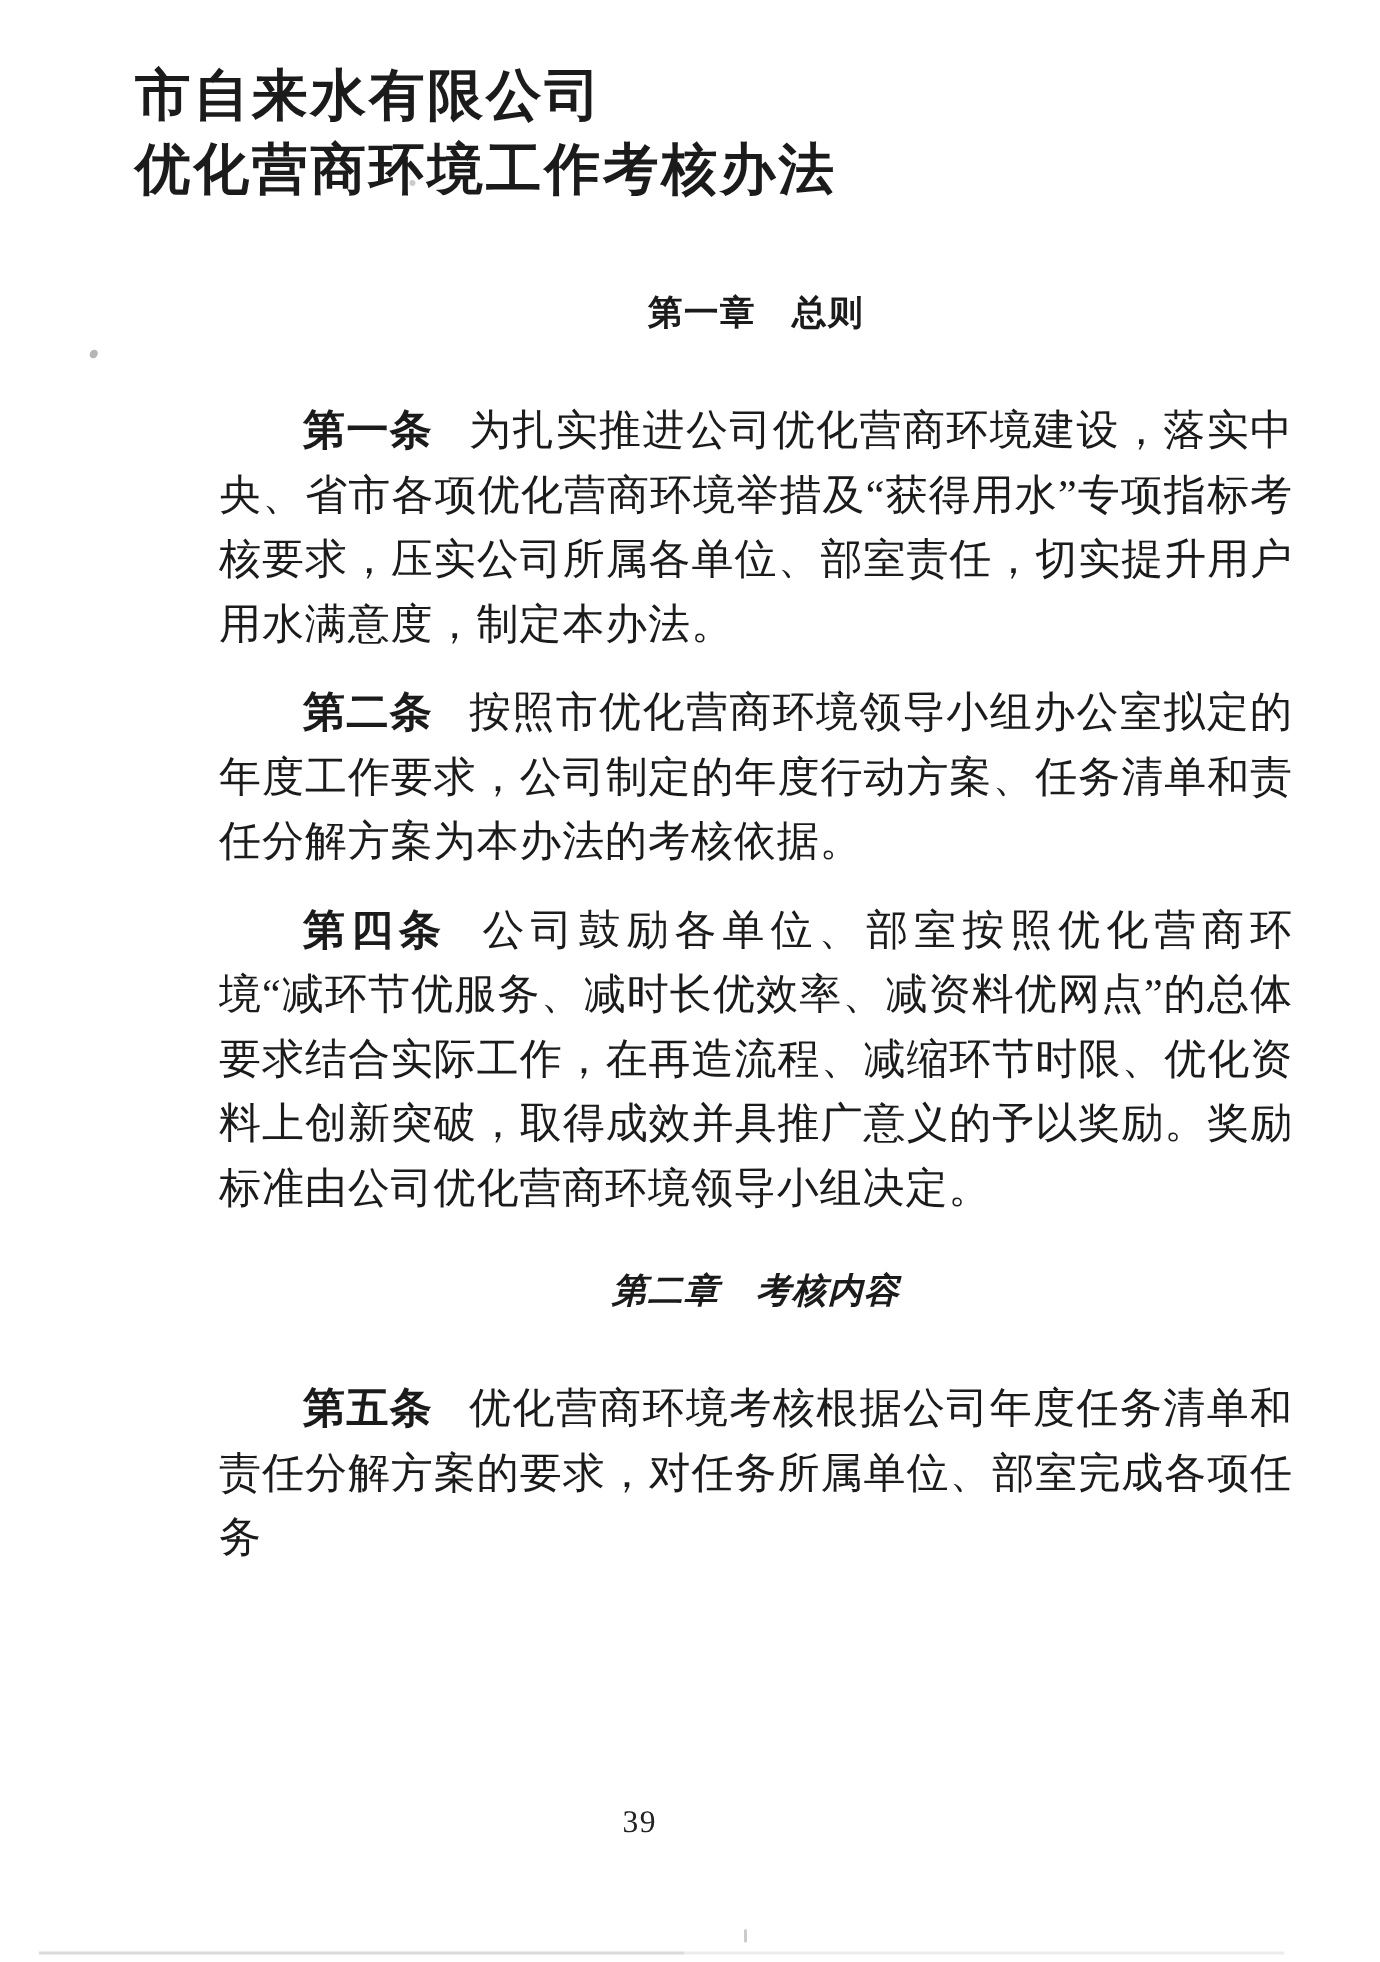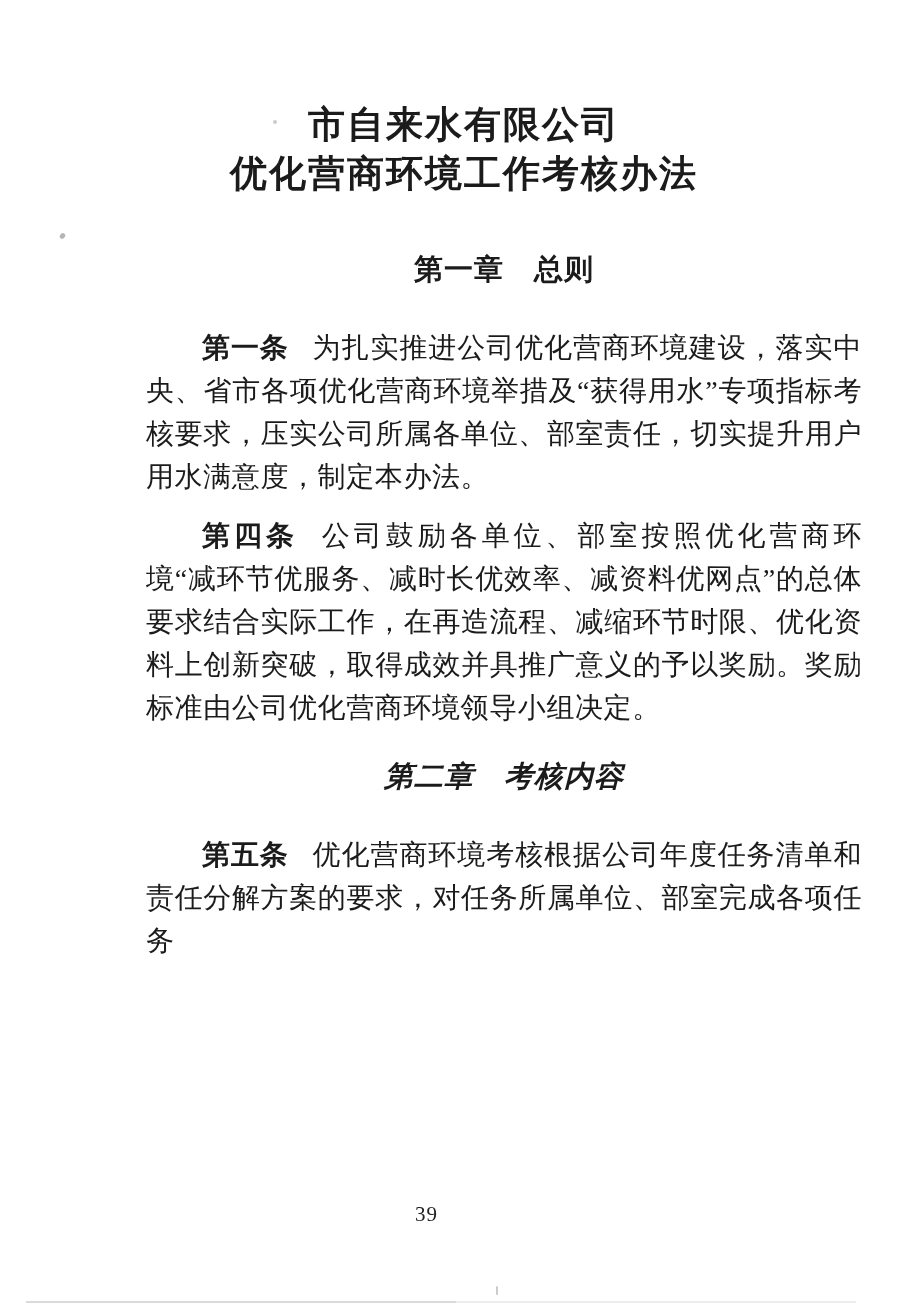--- a/index.html
+++ b/index.html
@@ -17,34 +17,34 @@
   .page {
     position: relative;
     width: 920px;
     height: 1308px;
     box-sizing: border-box;
     padding: 0 42px 0 130px;
     background: #ffffff;
   }
   .doc-title {
     margin: 0;
-    padding-top: 100px;
-    text-align: center;
+    padding-top: 40px;
+    text-align: left;
     font-size: 37px;
     line-height: 49px;
     font-weight: 700;
     letter-spacing: 2px;
     position: relative;
     left: -40px;
   }
   .title-line { display: block; }
   .chapter {
     margin: 54px 0 0 0;
     text-align: center;
-    font-size: 29px;
+    font-size: 23px;
     line-height: 34px;
     font-weight: 700;
     letter-spacing: 1px;
   }
   .chapter.second { margin-top: 30px; font-style: italic; }
   .article {
     margin: 16px;
     font-size: 28px;
     line-height: 43px;
     letter-spacing: 0.6px;
@@ -101,20 +101,23 @@
     <span class="title-line">市自来水有限公司</span>
     <span class="title-line">优化营商环境工作考核办法</span>
   </h1>
 
   <h2 class="chapter">第一章　总则</h2>
 
   <p class="article first-after-heading">
     <span class="lead">第一条</span><span>为扎实推进公司优化营商环境建设，落实中央、省市各项优化营商环境举措及“获得用水”专项指标考核要求，压实公司所属各单位、部室责任，切实提升用户用水满意度，制定本办法。</span>
   </p>
 
+  <p class="article">
+    <span class="lead">第二条</span><span>按照市优化营商环境领导小组办公室拟定的年度工作要求，公司制定的年度行动方案、任务清单和责任分解方案为本办法的考核依据。</span>
+  </p>
 
 
   <p class="article">
     <span class="lead">第四条</span><span>公司鼓励各单位、部室按照优化营商环境“减环节优服务、减时长优效率、减资料优网点”的总体要求结合实际工作，在再造流程、减缩环节时限、优化资料上创新突破，取得成效并具推广意义的予以奖励。奖励标准由公司优化营商环境领导小组决定。</span>
   </p>
 
   <h2 class="chapter second">第二章　考核内容</h2>
 
   <p class="article first-after-heading">
     <span class="lead">第五条</span><span>优化营商环境考核根据公司年度任务清单和责任分解方案的要求，对任务所属单位、部室完成各项任务</span>

